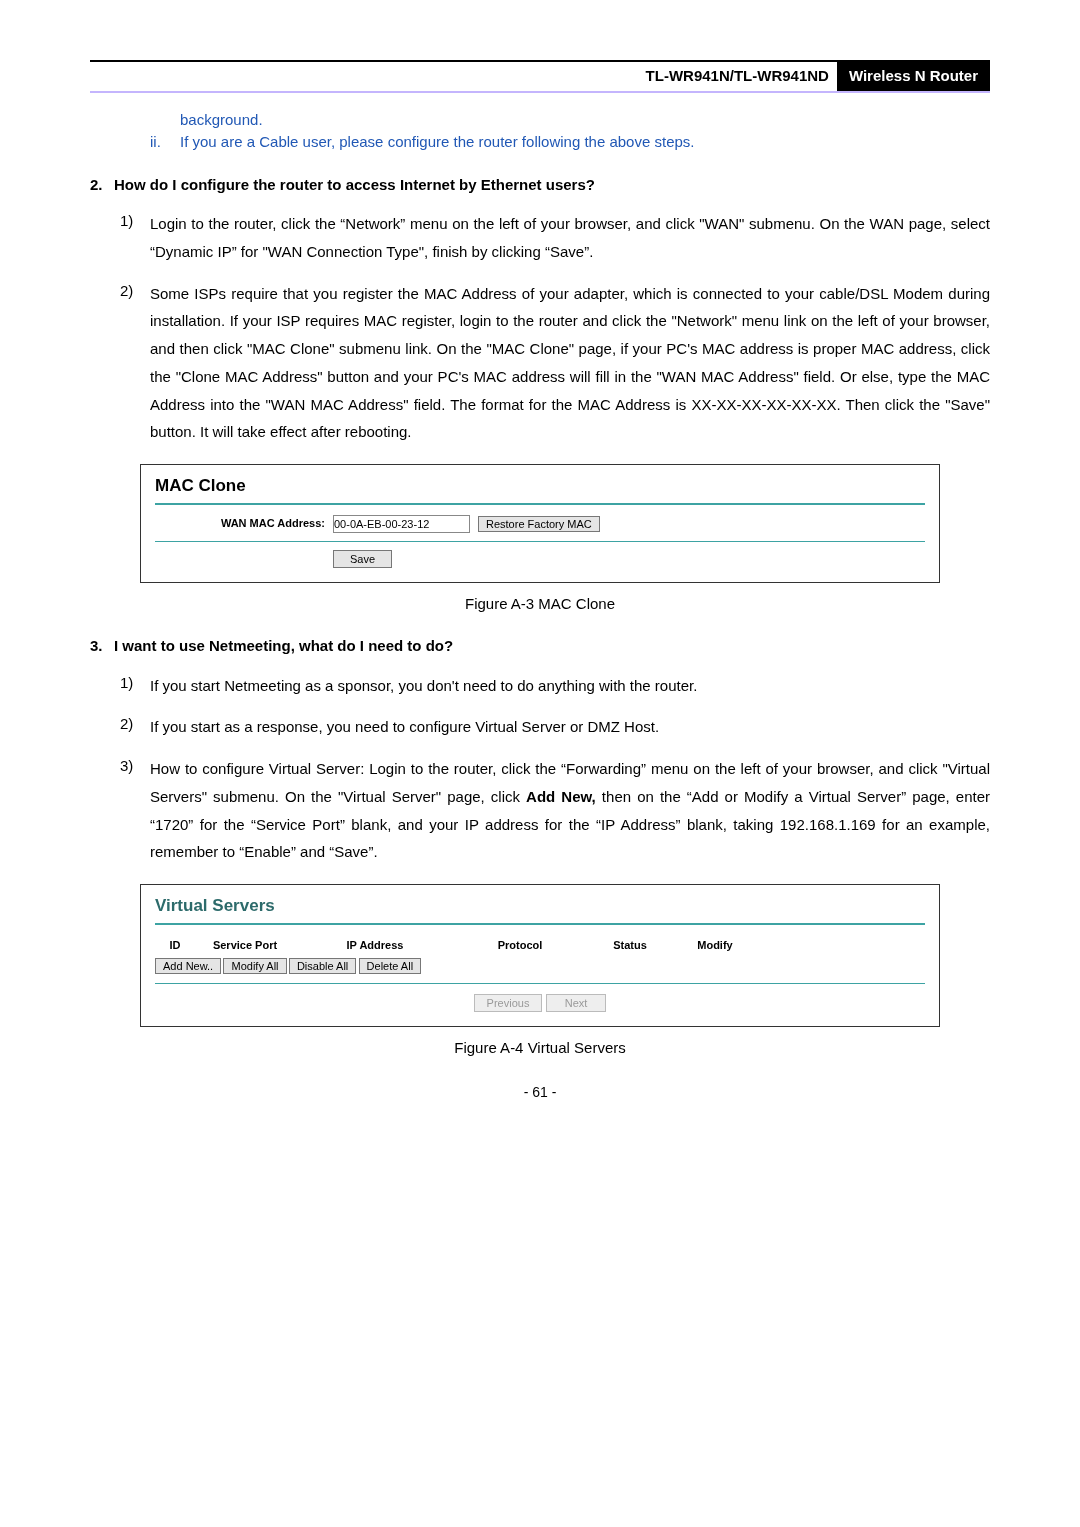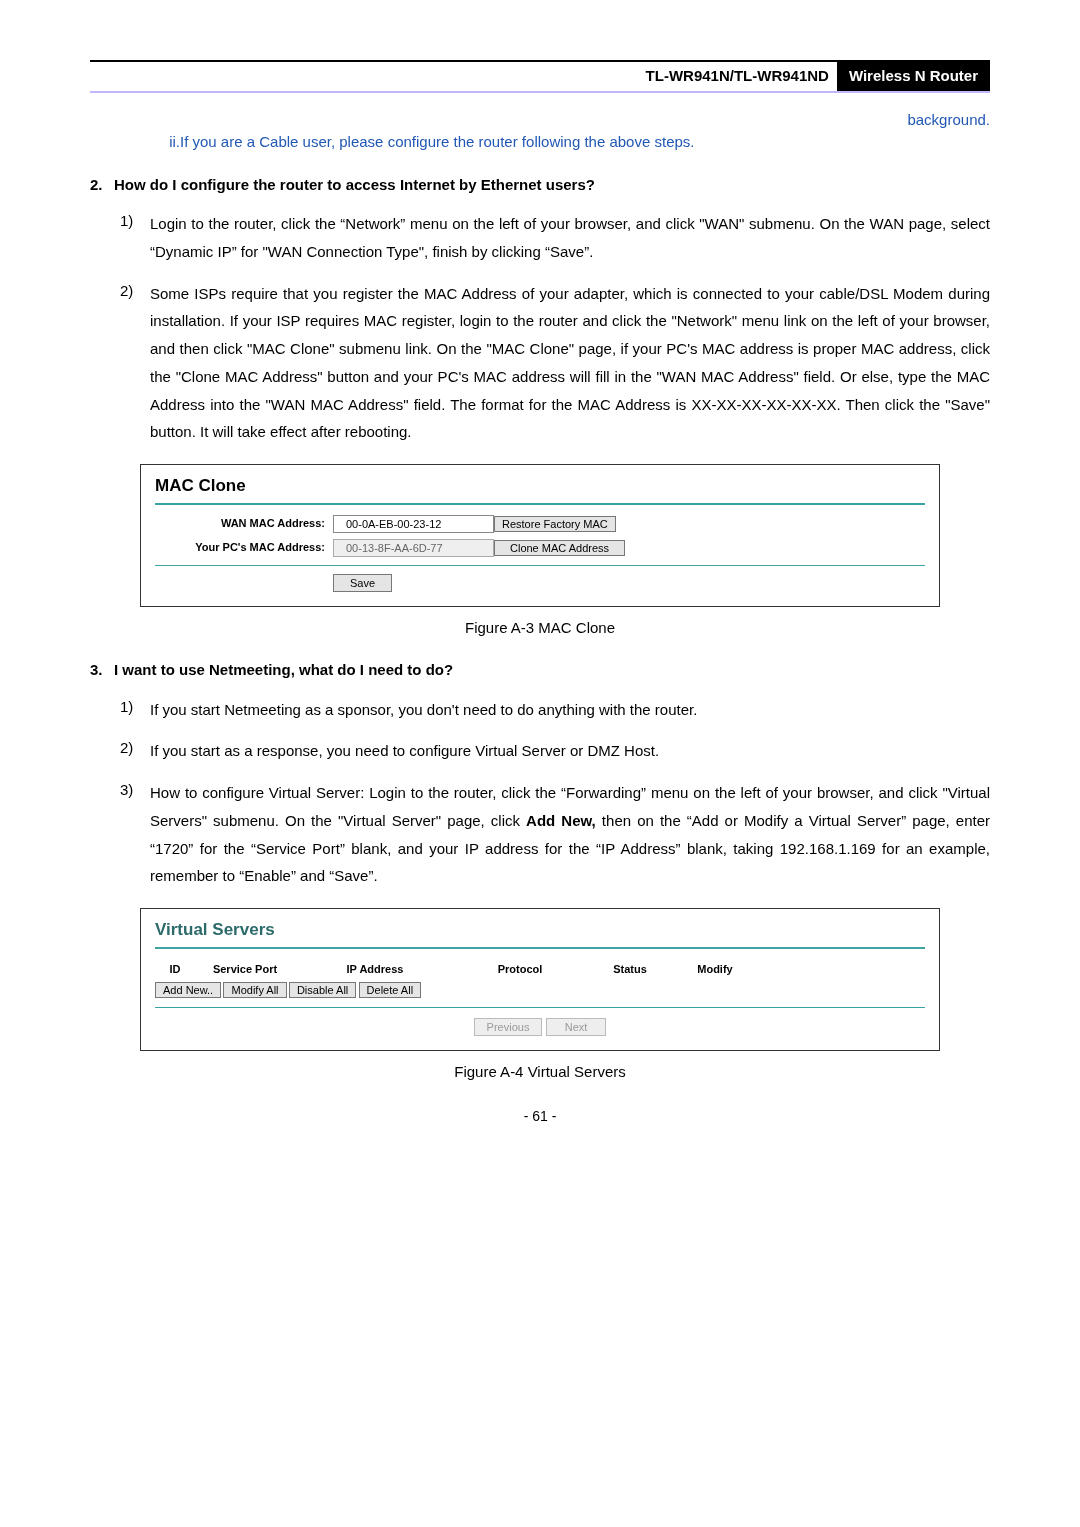--- a/index.html
+++ b/index.html
@@ -33,21 +33,21 @@
   }
   .indent1 { margin-left: 60px; }
   .roman-item {
     display: flex;
     margin-bottom: 8px;
   }
   .roman-item .num {
     width: 30px;
     flex-shrink: 0;
   }
-  .blue { color: #2158b5; text-align: right; }
+  .blue { color: #2158b5; }
   .q-item {
     display: flex;
     margin-bottom: 14px;
     margin-top: 20px;
   }
   .q-item .num {
     width: 24px;
     font-weight: bold;
     flex-shrink: 0;
   }
@@ -97,24 +97,24 @@
     width: 170px;
     text-align: right;
     font-size: 11px;
     font-weight: bold;
     padding-right: 8px;
   }
   .form-input {
     width: 135px;
     font-family: Arial;
     font-size: 11px;
-    padding: 2px 12px;
+    padding: 2px 0;
     border: 1px solid #888;
     background: #fff;
-    margin-right: 0;
+    margin-right: 8px;
   }
   .form-input.ro {
     background: #efefef;
     color: #666;
     border: 1px solid #aaa;
   }
   .btn {
     font-family: Arial;
     font-size: 11px;
     padding: 1px 7px;
@@ -175,25 +175,20 @@
   <div class="txt">Some ISPs require that you register the MAC Address of your adapter, which is connected to your cable/DSL Modem during installation. If your ISP requires MAC register, login to the router and click the "Network" menu link on the left of your browser, and then click "MAC Clone" submenu link. On the "MAC Clone" page, if your PC's MAC address is proper MAC address, click the "Clone MAC Address" button and your PC's MAC address will fill in the "WAN MAC Address" field. Or else, type the MAC Address into the "WAN MAC Address" field. The format for the MAC Address is XX-XX-XX-XX-XX-XX. Then click the "Save" button. It will take effect after rebooting.</div>
 </div>
 
 <div class="figure-wrap">
   <div class="fig-title">MAC Clone</div>
   <hr class="teal">
   <div class="form-row">
     <div class="form-label">WAN MAC Address:</div>
     <input class="form-input" value="00-0A-EB-00-23-12" style="">
     <button class="btn">Restore Factory MAC</button>
-  </div>
-  <div class="form-row">
-    <div class="form-label">Your PC's MAC Address:</div>
-    <input class="form-input ro" readonly="" value="00-13-8F-AA-6D-77" style="">
-    <button class="btn" style="padding-left:15px;padding-right:15px;">Clone MAC Address</button>
   </div>
   <hr class="teal-thin">
   <div style="margin-left:178px;">
     <button class="btn" style="padding:2px 16px;">Save</button>
   </div>
 </div>
 <div class="caption">Figure A-3    MAC Clone</div>
 
 <div class="q-item">
   <div class="num">3.</div>

